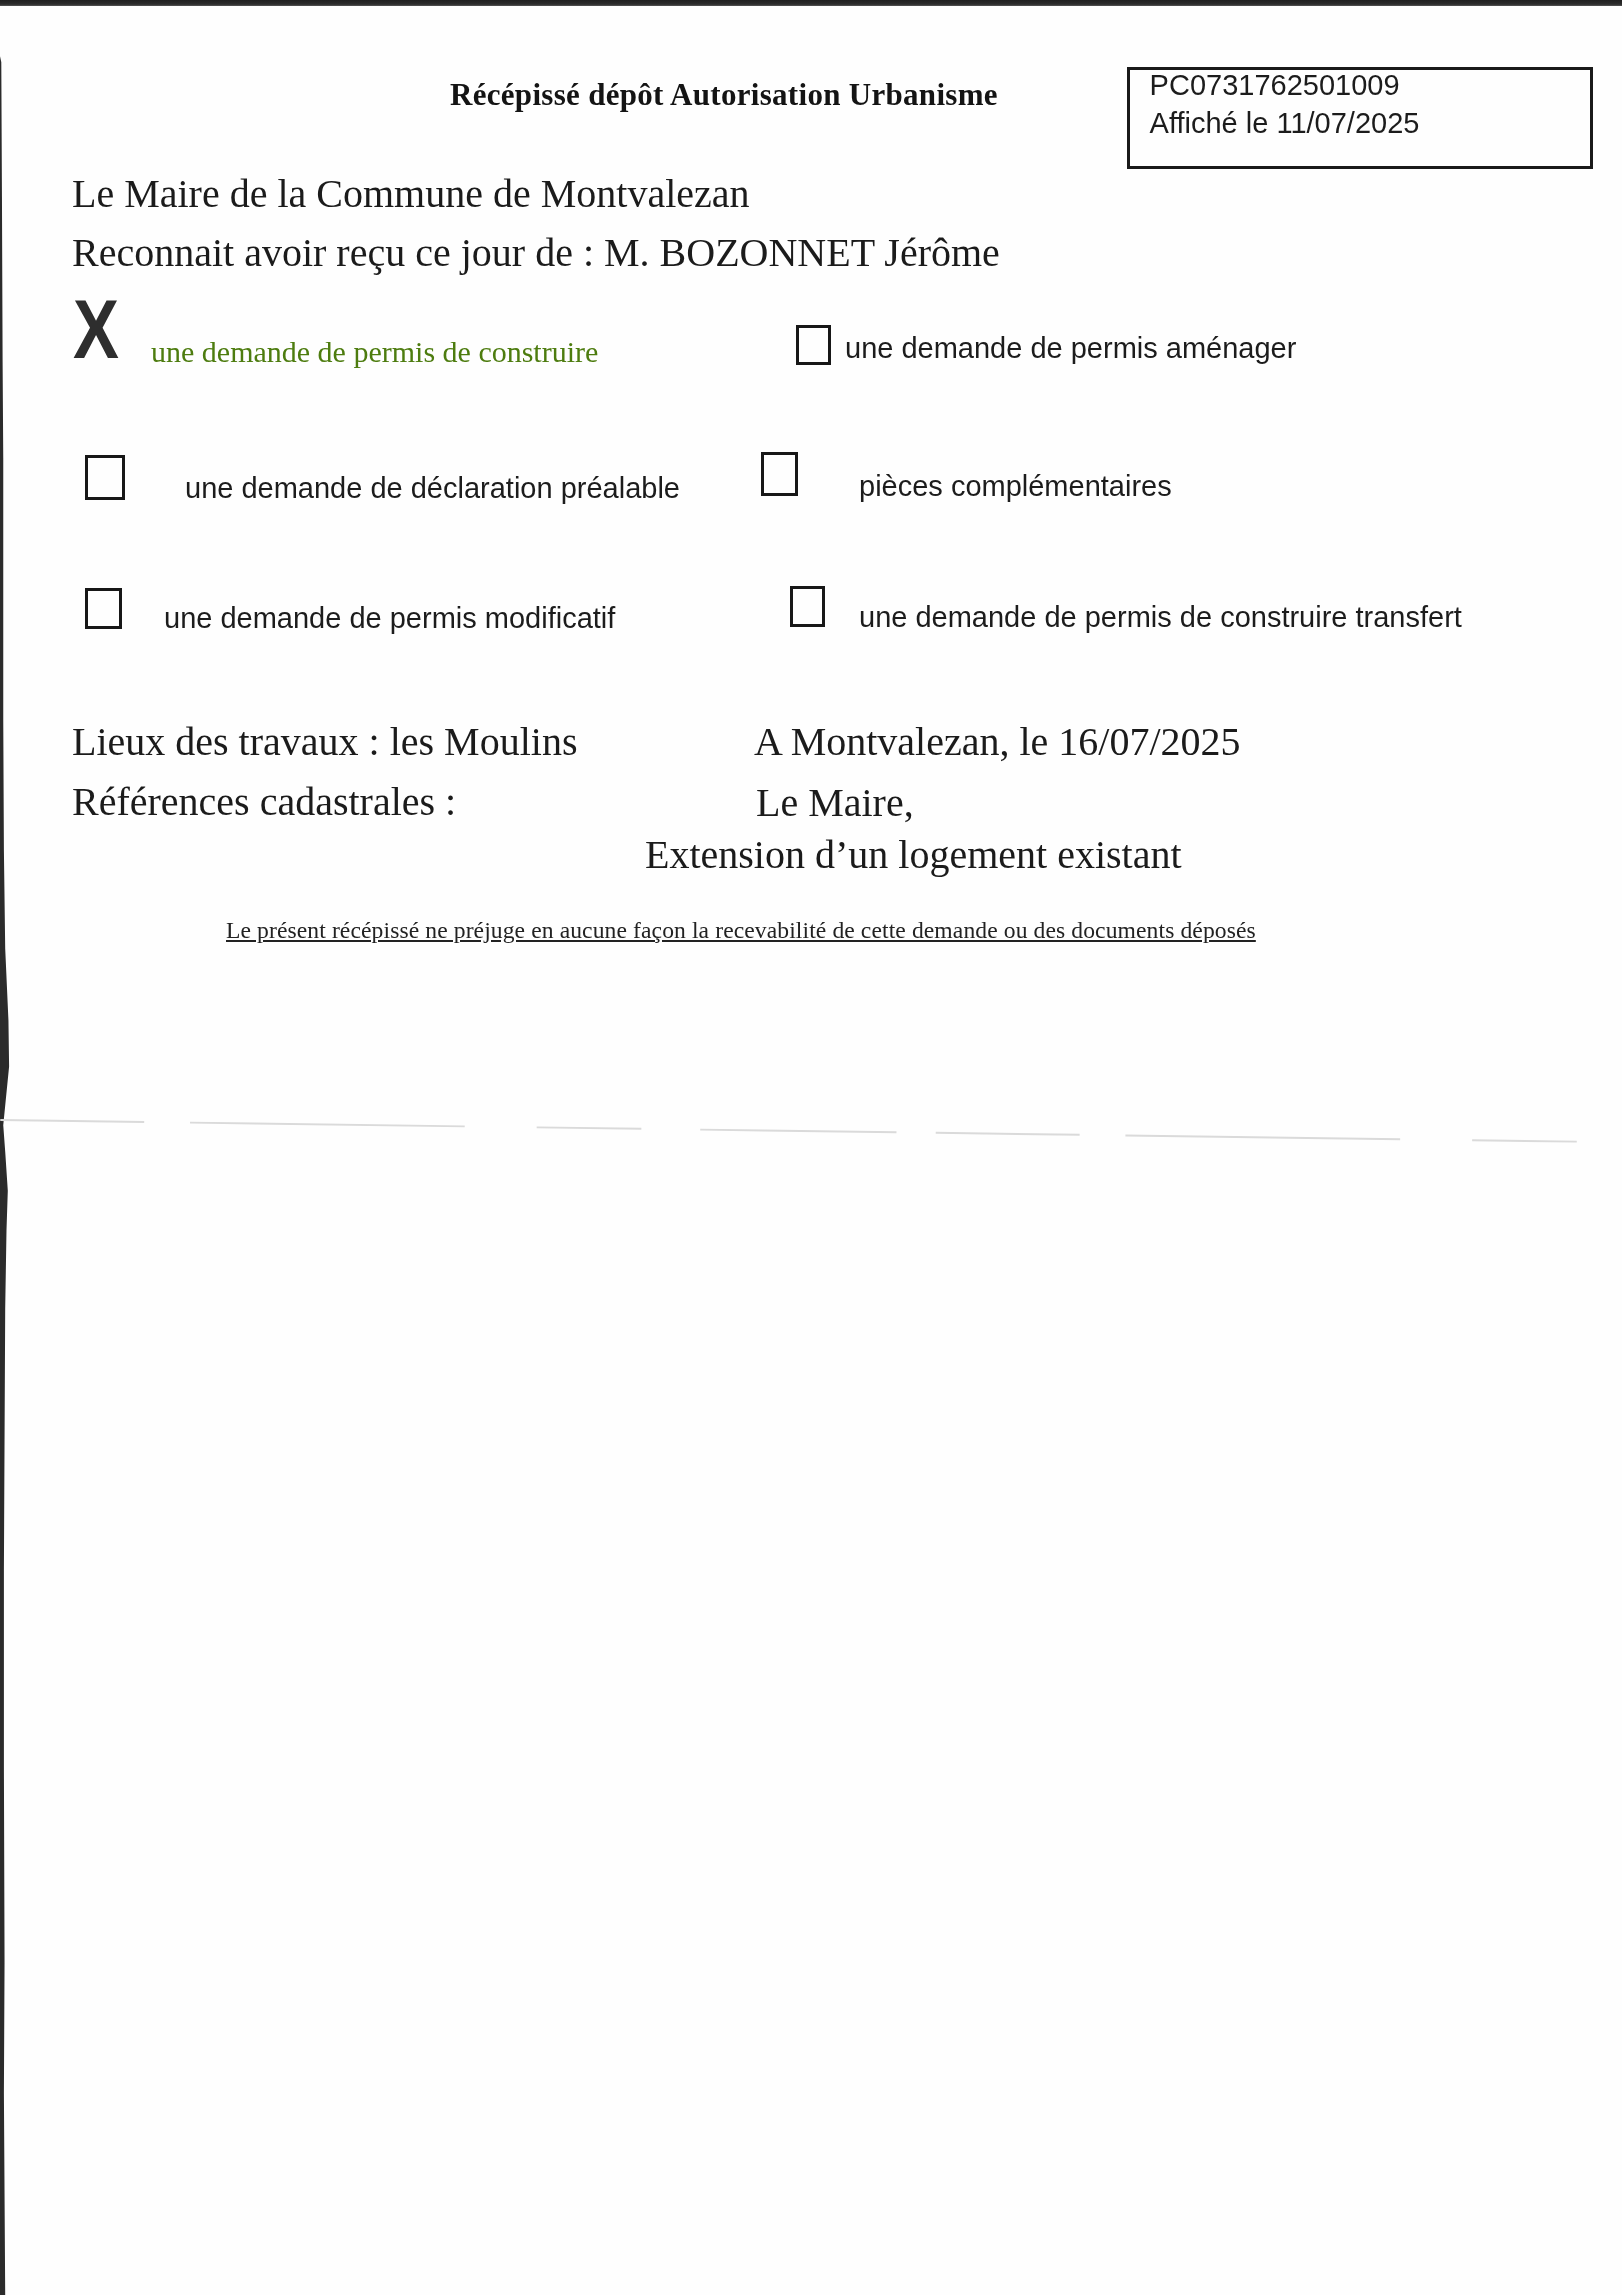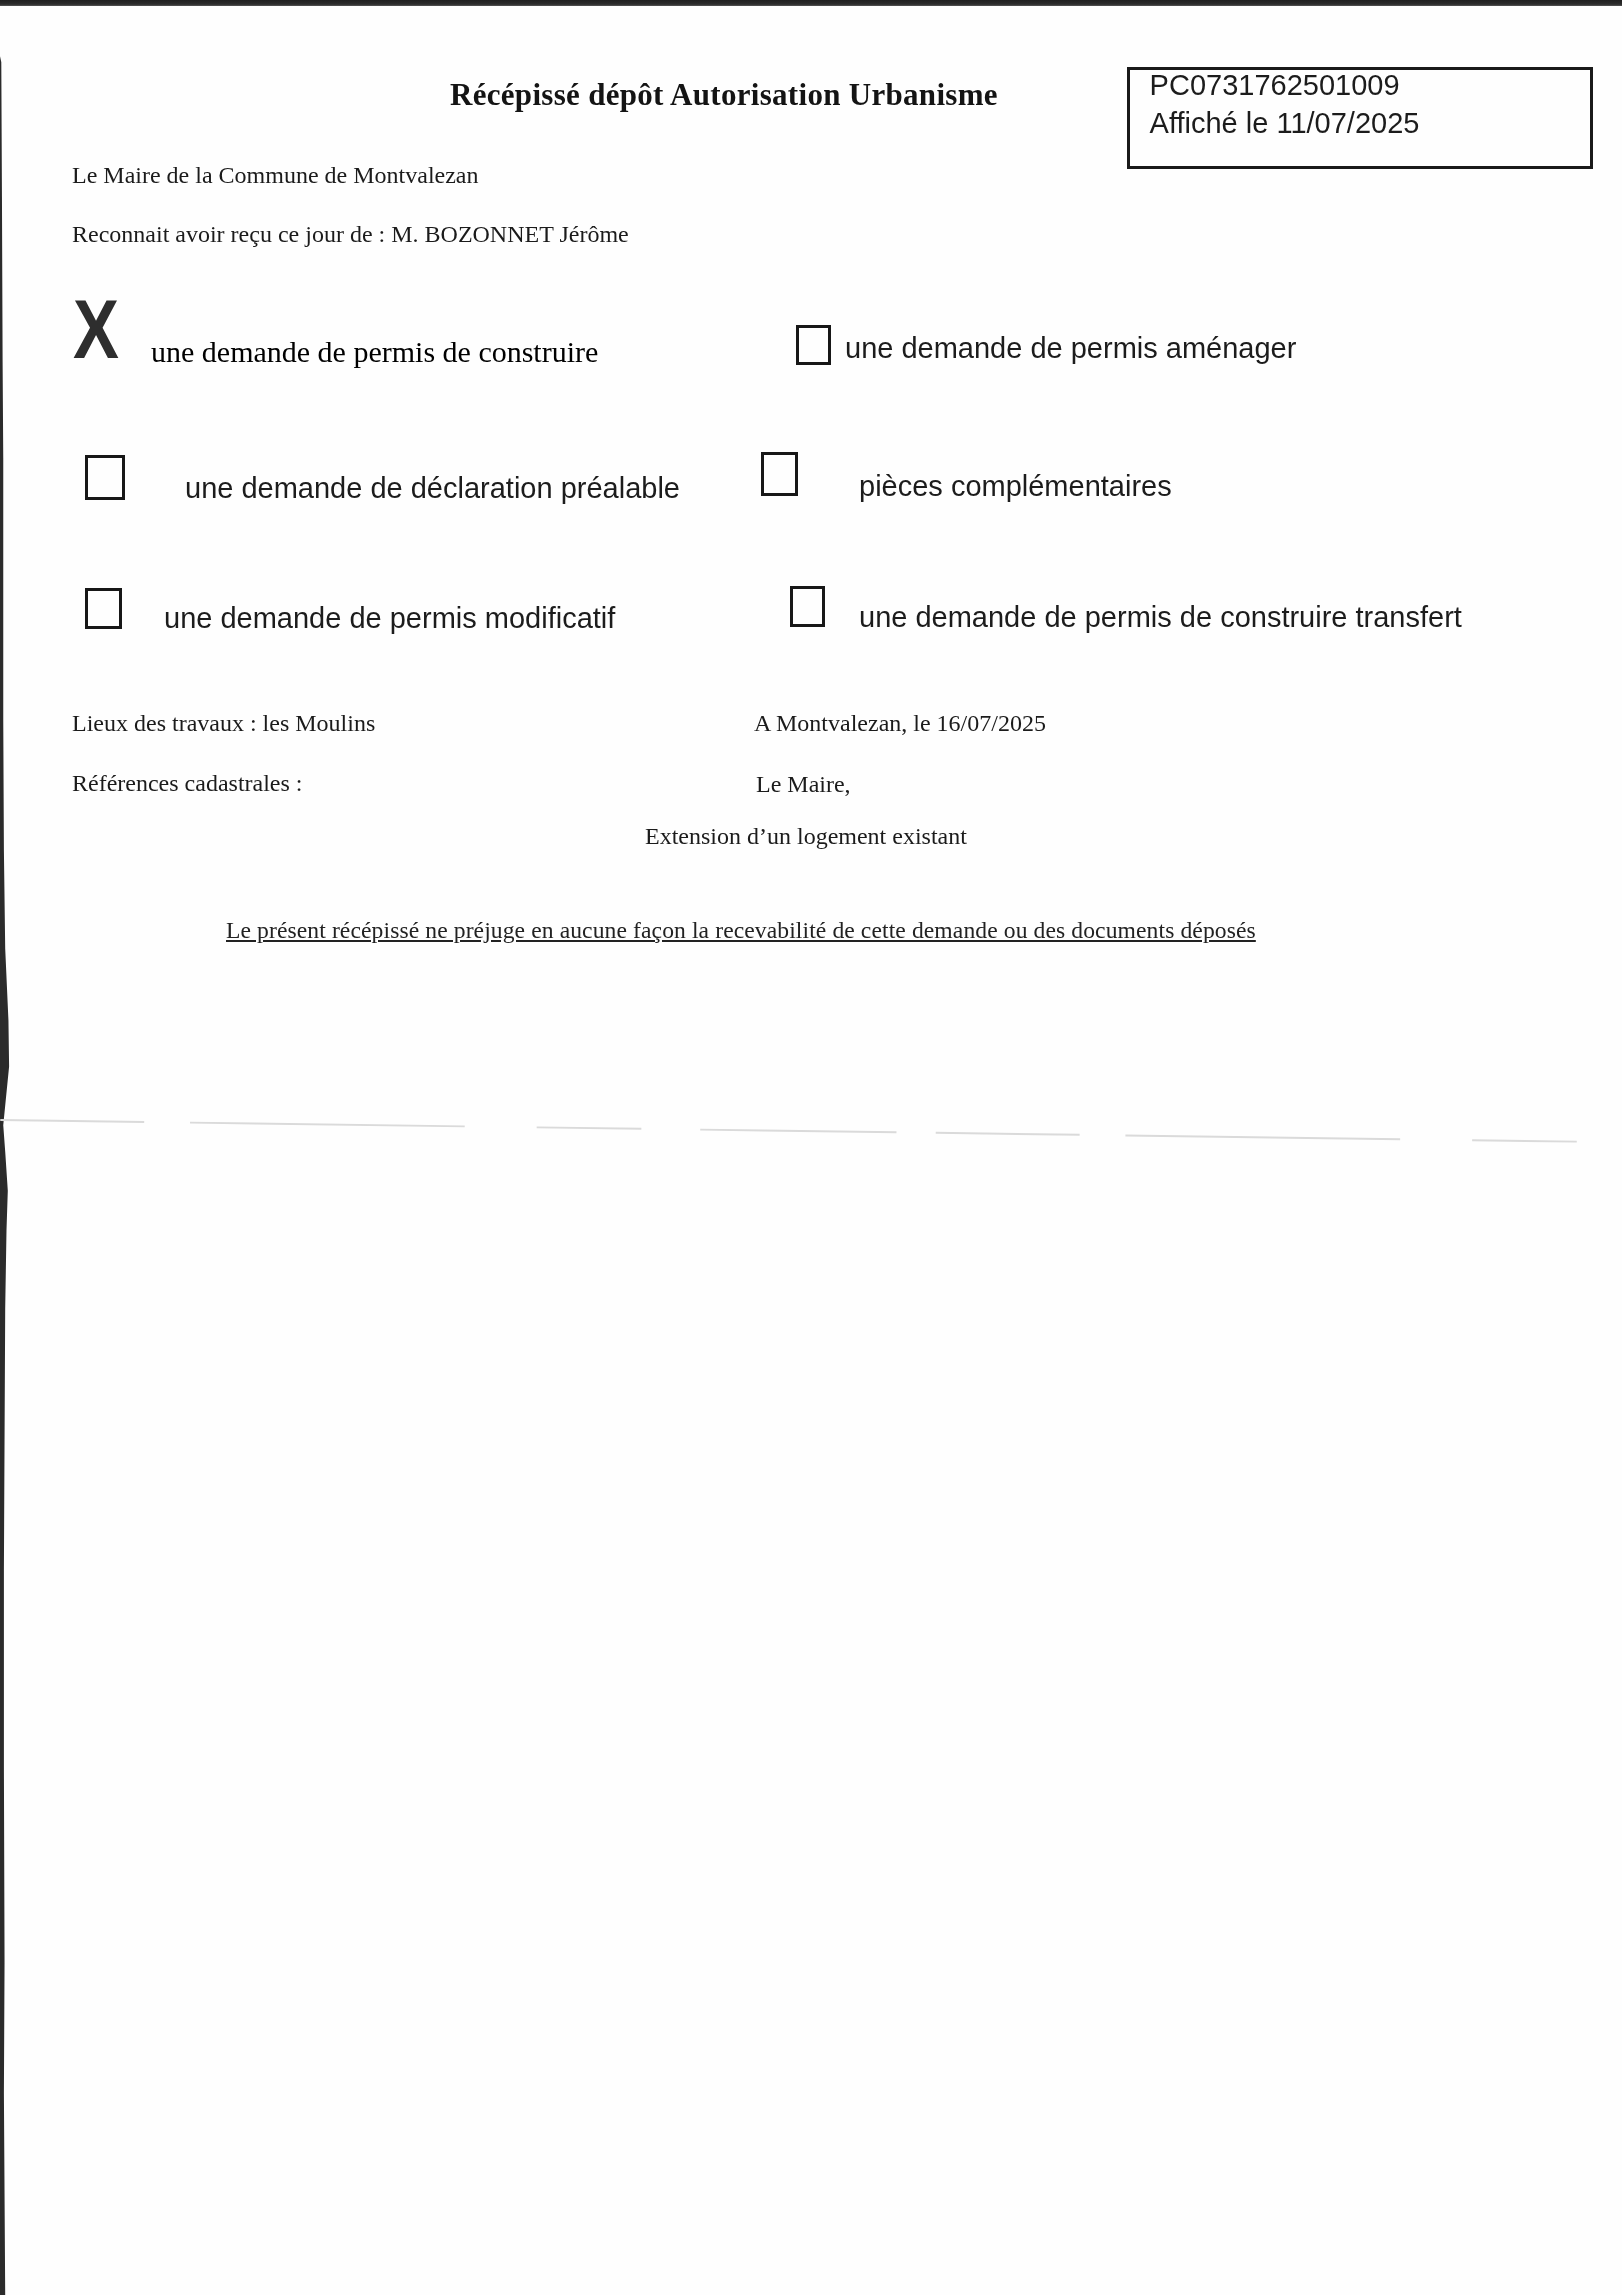--- a/index.html
+++ b/index.html
@@ -29,28 +29,28 @@
     border:3.3px solid #1a1a1a;
     background:#fefefe;
     padding-left:19.6px;
     display:flex;flex-direction:column;
     gap:6.5px;
   }
   .ref-box .line{
     font-size:29px;color:#1c1c1c;line-height:1.1;
   }
 
-  .bodyline{font-size:24px;color:#1b1b1b;}
+  .bodyline{font-size:40px;color:#1b1b1b;margin-top:8px;}
 
   .chk{
     border:3.3px solid #171717;
     background:#fefefe;
   }
   .chk-label{font-size:29px;color:#1c1c1c;}
-  .chk-label-serif{font-size:30px;color:#000000;}
+  .chk-label-serif{font-size:30px;color:#4d7c0f;}
 
   .xmark{
     top:287px;left:73px;
     font-family:"Liberation Sans", sans-serif;
     font-size:84px;font-weight:600;
     color:#2e2e2e;
     transform:scaleX(0.82);
     transform-origin:left top;
     line-height:1;
   }

